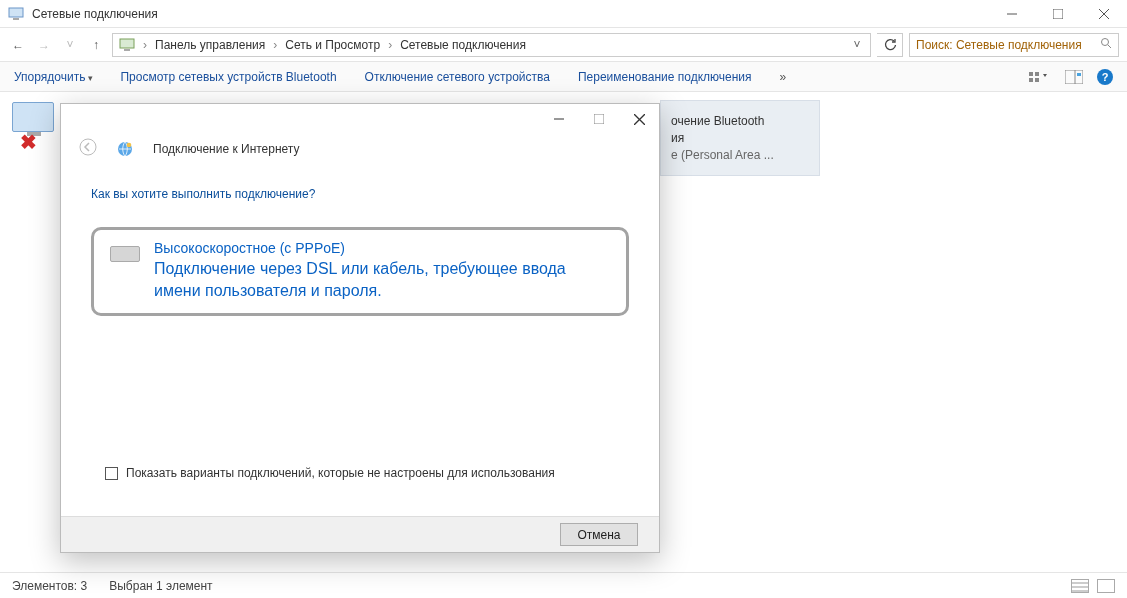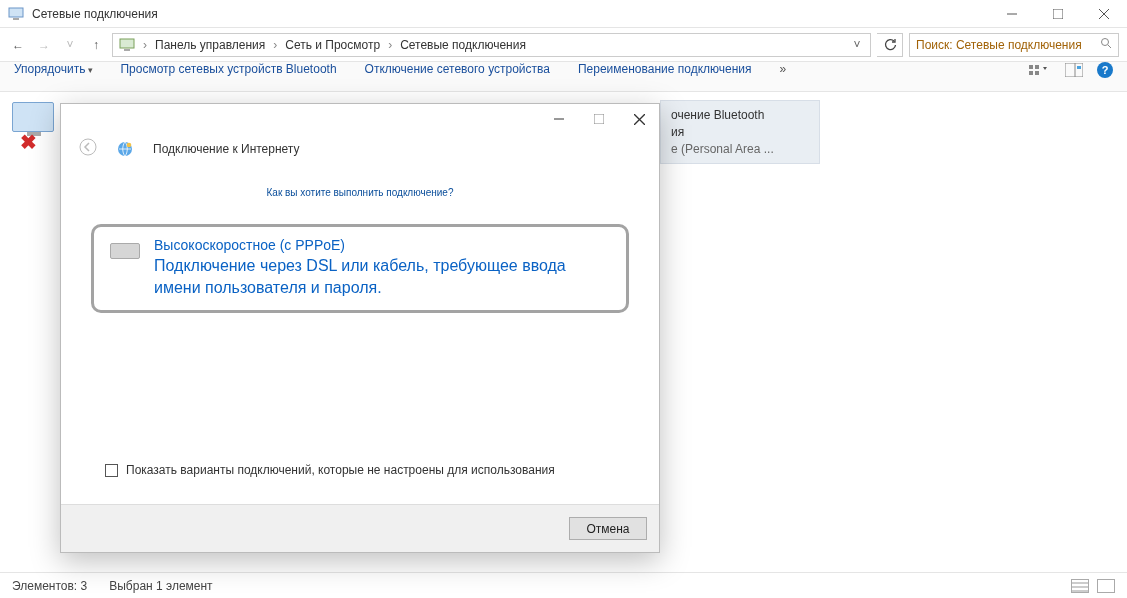--- a/index.html
+++ b/index.html
@@ -18,64 +18,64 @@
   .nav-arrow.disabled { color: #bbb; }
   .addr-box { flex: 1; height: 24px; border: 1px solid #ccc; display: flex; align-items: center; padding: 0 6px; gap: 6px; }
   .addr-box .crumb { color: #333; white-space: nowrap; }
   .addr-box .sep { color: #888; padding: 0 2px; }
   .addr-drop { width: 14px; color: #666; text-align: center; }
   .refresh { width: 26px; height: 24px; border: 1px solid #ccc; border-left: none; display: flex; align-items: center; justify-content: center; color: #444; }
   .search-box { width: 210px; height: 24px; border: 1px solid #ccc; display: flex; align-items: center; padding: 0 6px; color: #a16207; }
   .search-box .ph { flex: 1; }
   .search-box .mag { color: #888; }
 
-  .toolbar { height: 30px; display: flex; align-items: flex-start; padding: 0 14px; gap: 28px; border-bottom: 1px solid #e5e5e5; background: #fafafa; }
+  .toolbar { height: 30px; display: flex; align-items: center; padding: 0 14px; gap: 28px; border-bottom: 1px solid #e5e5e5; background: #fafafa; }
   .toolbar .item { color: #1a4f9c; white-space: nowrap; }
   .toolbar .item.org::after { content: " ▾"; font-size: 9px; color: #555; }
   .toolbar .more { color: #555; }
   .toolbar .right { margin-left: auto; display: flex; align-items: center; gap: 14px; color: #555; }
   .help { width: 16px; height: 16px; border-radius: 50%; background: #1979ca; color: #fff; display: flex; align-items: center; justify-content: center; font-weight: bold; font-size: 11px; }
 
   .content { position: relative; height: 478px; background: #fff; }
 
   
   .net-item { position: absolute; left: 12px; top: 10px; width: 60px; }
   .net-item .monitor { width: 42px; height: 30px; background: #cfe3f5; border: 1px solid #7aa5d2; border-radius: 2px; margin-bottom: 2px; position: relative; }
   .net-item .monitor::after { content: ""; position: absolute; bottom: -5px; left: 14px; width: 14px; height: 4px; background: #aaa; }
   .net-item .xmark { color: #d12b2b; font-size: 20px; font-weight: bold; position: absolute; top: 28px; left: 8px; }
 
-  .net-item2 { position: absolute; left: 660px; top: 8px; width: 160px; line-height: 1.4; color: #333; background: #e9eef3; padding: 6px 10px; border: 1px solid #d7dee7; }
+  .net-item2 { position: absolute; left: 660px; top: 8px; width: 160px; line-height: 1.4; color: #333; background: #e9eef3; padding: 12px 10px; border: 1px solid #d7dee7; }
   .net-item2 .l1 { font-weight: 400; }
   .net-item2 .l3 { color: #666; }
 
   .statusbar { position: absolute; bottom: 0; left: 0; right: 0; height: 26px; border-top: 1px solid #e5e5e5; display: flex; align-items: center; padding: 0 12px; gap: 22px; color: #444; }
   .statusbar .right { margin-left: auto; display: flex; gap: 8px; }
   .view-toggle { width: 18px; height: 14px; border: 1px solid #aaa; }
 
   
   .dialog { position: absolute; left: 60px; top: 103px; width: 600px; height: 450px; background: #fff; border: 1px solid #bbb; box-shadow: 0 8px 28px rgba(0,0,0,.25); }
   .dlg-titlebar { height: 30px; display: flex; align-items: center; justify-content: flex-end; }
   .dlg-titlebar .win-btn { width: 40px; height: 30px; }
   .dlg-header { display: flex; align-items: center; gap: 20px; padding: 4px 18px 10px 18px; }
   .dlg-header .back { color: #888; }
   .dlg-header .globe { width: 16px; height: 16px; }
   .dlg-header .htxt { color: #333; }
 
   .dlg-body { padding: 10px 30px 0 30px; }
-  .dlg-q { color: #0a4e9b; font-size: 10px; margin: 8px 0 26px 0; text-align: center; }
+  .dlg-q { color: #0a4e9b; font-size: 12px; margin: 8px 0 26px 0; }
 
   .option { border: 3px solid #a3a3a3; border-radius: 10px; padding: 10px 16px 12px 16px; display: flex; gap: 14px; align-items: flex-start; }
   .option .modem { width: 30px; height: 16px; background: #d6d6d6; border: 1px solid #aaa; border-radius: 2px; margin-top: 6px; flex-shrink: 0; }
   .option .txt .ot { color: #0a62c4; font-size: 14px; margin-bottom: 2px; }
   .option .txt .od { color: #0a62c4; font-size: 16px; line-height: 1.35; }
 
   .chk-row { display: flex; align-items: center; gap: 8px; margin-top: 150px; padding-left: 14px; color: #333; }
   .chk { width: 13px; height: 13px; border: 1px solid #555; }
 
-  .dlg-footer { position: absolute; bottom: 0; left: 0; right: 0; height: 48px; background: #f0f0f0; border-top: 1px solid #ddd; display: flex; align-items: center; justify-content: flex-end; padding: 0 12px; }
+  .dlg-footer { position: absolute; bottom: 0; left: 0; right: 0; height: 36px; background: #f0f0f0; border-top: 1px solid #ddd; display: flex; align-items: center; justify-content: flex-end; padding: 0 21px; }
   .btn { min-width: 78px; height: 23px; border: 1px solid #adadad; background: #e1e1e1; display: flex; align-items: center; justify-content: center; color: #222; font-size: 12px; }
 </style>
 </head>
 <body>
 
 <div class="titlebar">
   <svg class="app-icon" viewBox="0 0 16 16">
       <rect x="1" y="2" width="14" height="9" fill="#cfe3f5" stroke="#6b95c7"></rect>
       <rect x="5" y="12" width="6" height="2" fill="#aaa"></rect>
     </svg>

